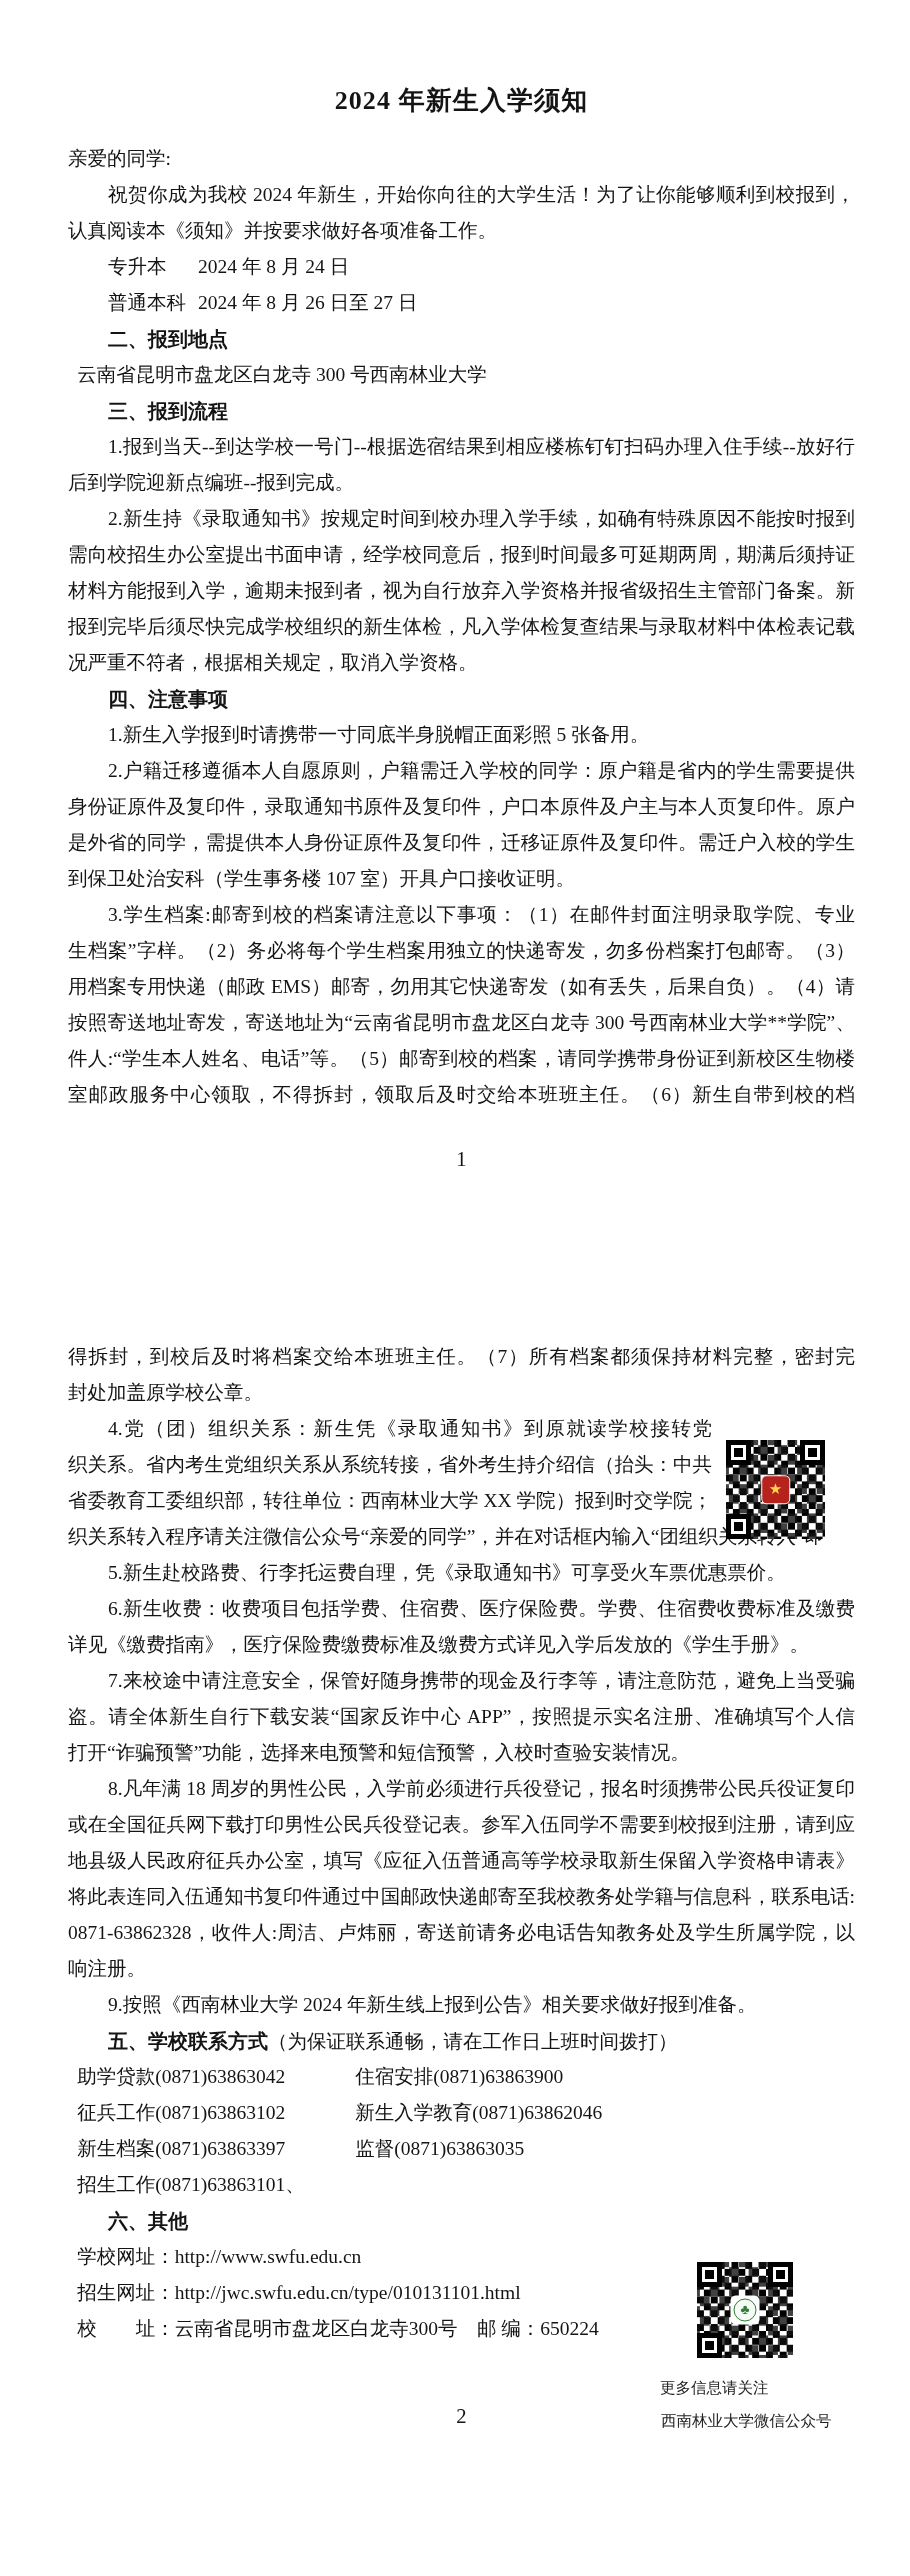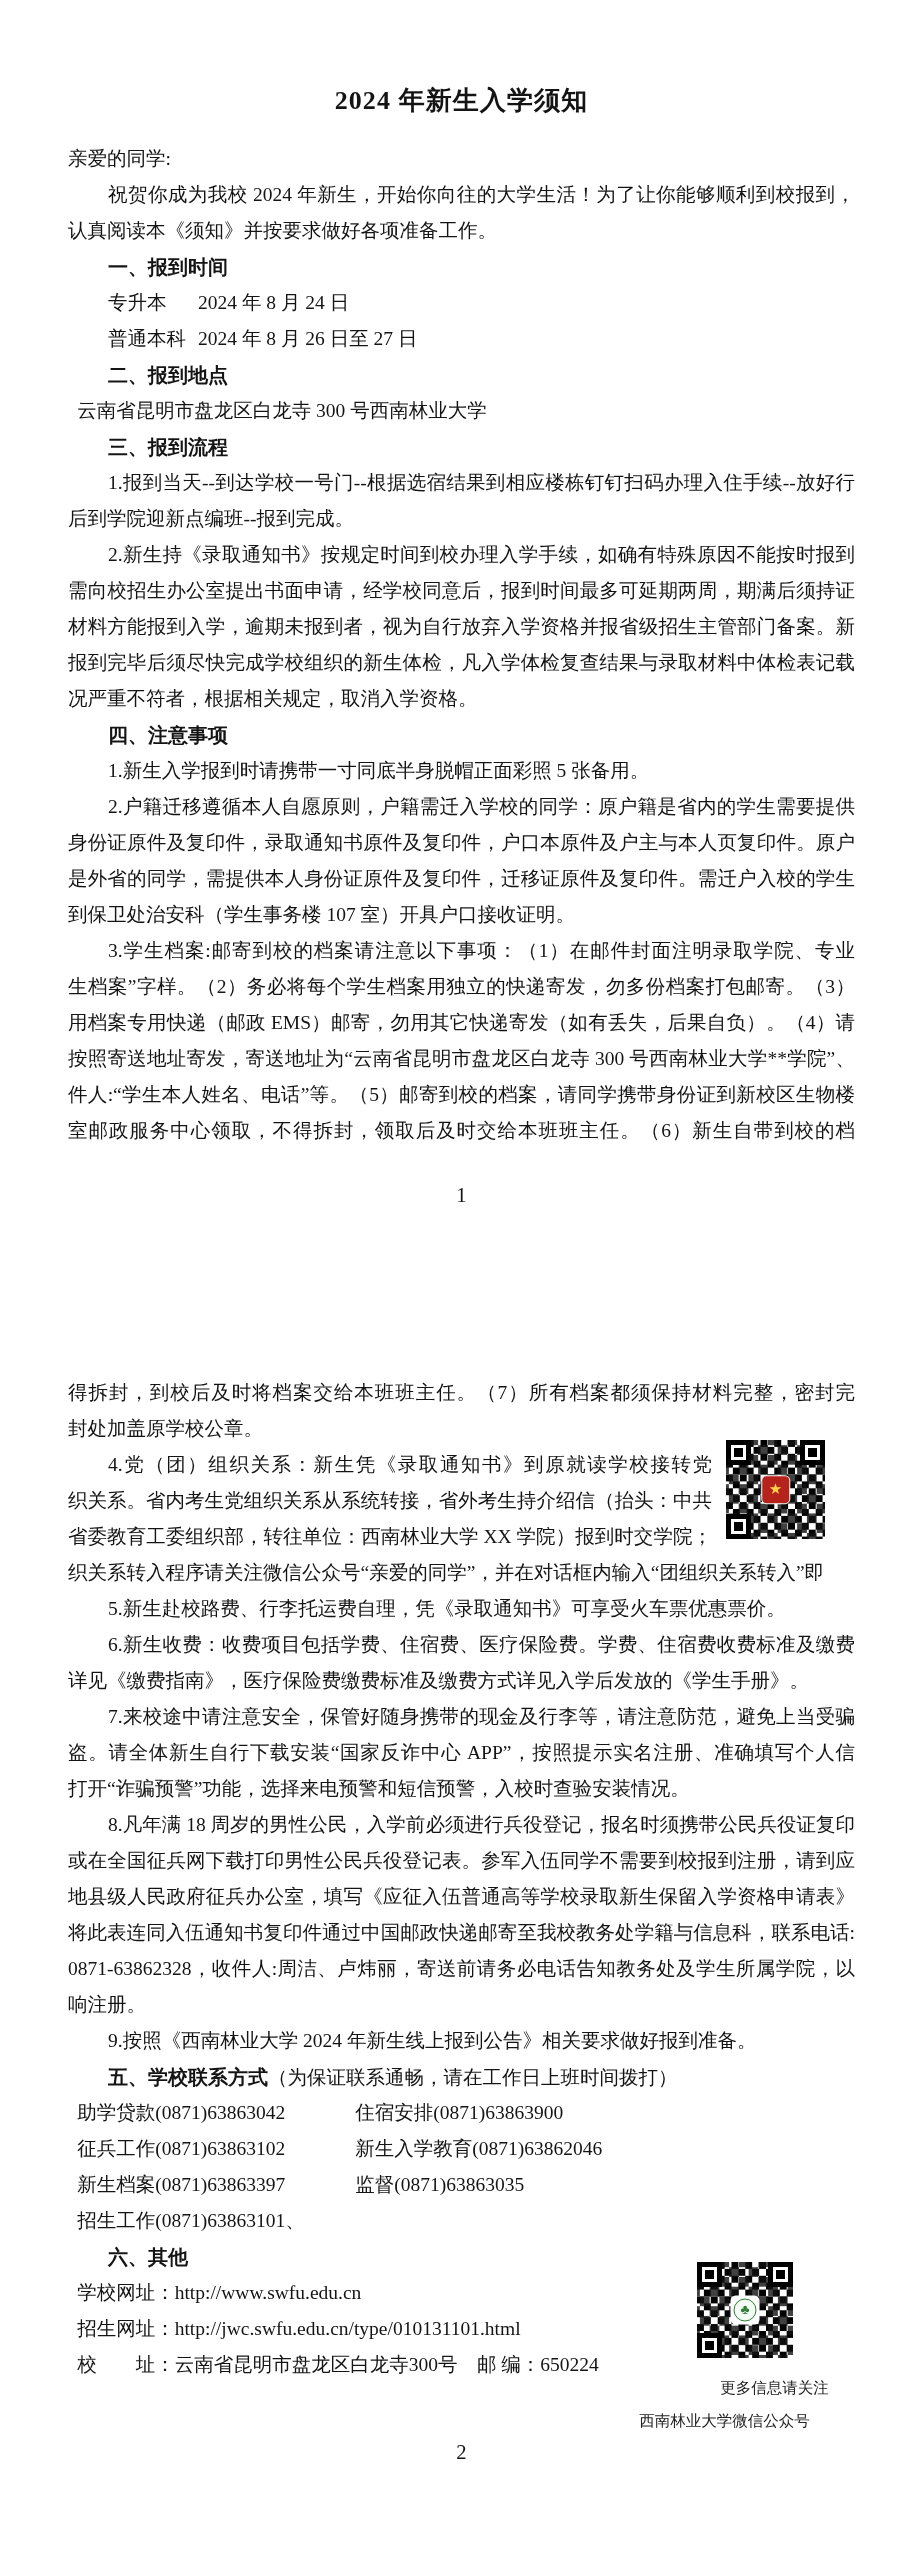--- a/index.html
+++ b/index.html
@@ -68,37 +68,36 @@
   .fp{position:absolute;width:25px;height:25px;background:#fff;border:5.2px solid #000;box-sizing:border-box;}
   .fp::after{content:"";position:absolute;inset:2.9px;background:#000;}
   .fp.tl{left:0;top:0}.fp.tr{right:0;top:0}.fp.bl{left:0;bottom:0}
   .qlogo{position:absolute;left:50%;top:50%;transform:translate(-50%,-50%);
     text-align:center;border-radius:5.2px;}
   .qlogo.red{width:27.5px;height:27.5px;background:#b5231c;border:1.7px solid #fdfdfd;
     color:#ffd24a;font-size:15px;line-height:27.5px;}
   .qlogo.green{width:29px;height:29px;background:#ffffff;display:flex;align-items:center;justify-content:center;}
   .qlogo.green .ring{width:23px;height:23px;border-radius:50%;border:1.7px solid #2f7d36;
     color:#2f7d36;font-size:13.8px;line-height:20.7px;box-sizing:border-box;text-align:center;background:#f4faf4;}
-  .qrcap{position:absolute;font-size:15.5px;color:#222;text-align:center;height:36px;line-height:36px;overflow:hidden;}
+  .qrcap{position:absolute;font-size:15.5px;color:#222;height:36px;line-height:36px;overflow:hidden;}
   .cap1{left:660px;top:2370px;width:229px;}
-  .cap2{left:610px;top:2403px;width:229px;}
+  .cap2{left:661px;top:2403px;width:229px;}
 </style>
 </head>
 <body>
 
 <div class="doc">
   <div class="inner">
 
     <div class="title">2024 年新生入学须知</div>
 
     <div class="ln e">亲爱的同学:</div>
     <div class="ln j ind">祝贺你成为我校 2024 年新生，开始你向往的大学生活！为了让你能够顺利到校报到，请你</div>
     <div class="ln e">认真阅读本《须知》并按要求做好各项准备工作。</div>
 
-    <div class="ln h">一、报到时间</div>
     <div class="ln drow">
       <span class="dlabel">专升本</span><span>2024 年 8 月 24 日</span>
     </div>
     <div class="ln drow">
       <span class="dlabel">普通本科</span><span>2024 年 8 月 26 日至 27 日</span>
     </div>
 
     <div class="ln h">二、报到地点</div>
     <div class="ln e lrow">云南省昆明市盘龙区白龙寺 300 号西南林业大学</div>
 

